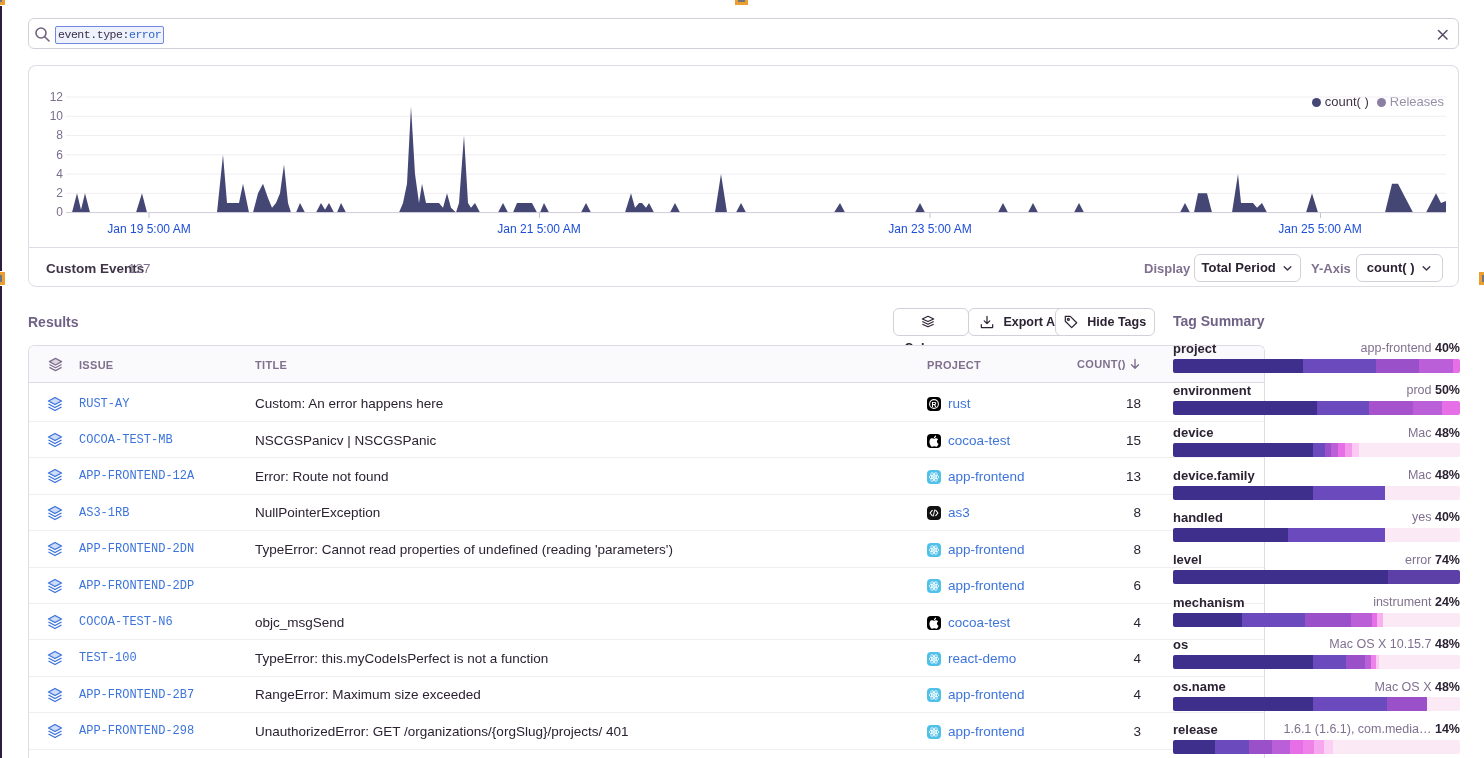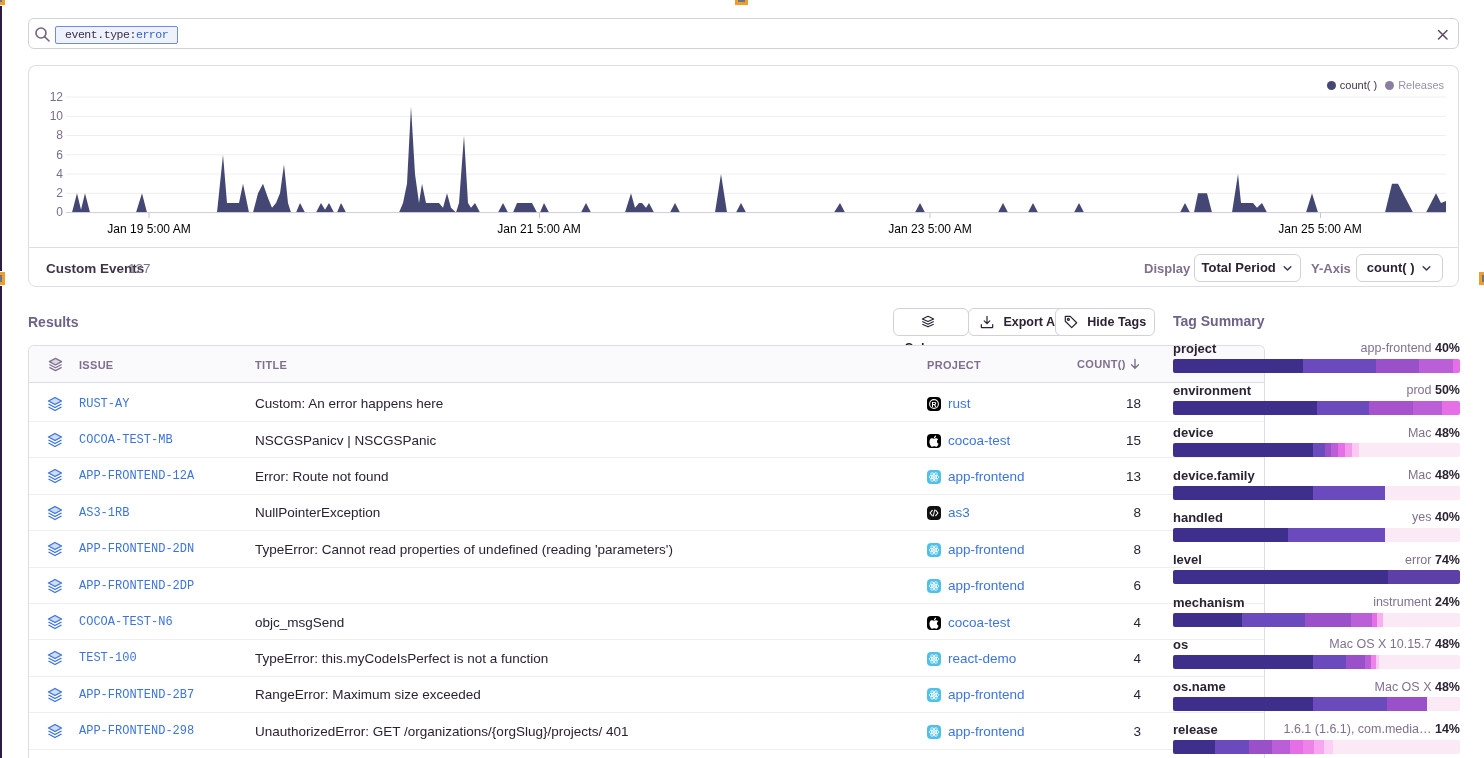--- a/index.html
+++ b/index.html
@@ -6,34 +6,34 @@
 html,body { width:1484px; height:758px; background:#fff; overflow:hidden;
   font-family:"Liberation Sans", sans-serif; position:relative; }
 .abs { position:absolute; }
 .leftstrip { left:0; top:0; width:2px; height:758px; background:#2E1D42; }
 
 
 .search { left:28px; top:18px; width:1431px; height:31px; border:1px solid #D4D0DA;
   border-radius:6px; background:#fff; }
 .search svg.mag { position:absolute; left:3px; top:4.5px; }
 .token { position:absolute; left:26px; top:7px; height:18px; background:#EEF2FC;
-  border:1px solid #7388DE; border-radius:2px; padding:0 9px;
+  border:1px solid #7388DE; border-radius:2px; padding:0 2px;
   font-family:"Liberation Mono", monospace; font-size:11.5px; letter-spacing:-0.45px;
   line-height:16px; color:#3A2E4A; }
 .token .blue { color:#3162C9; }
 .search .close { position:absolute; right:6px; top:7px; }
 
 
 .panel { left:28px; top:65px; width:1431px; height:182px; border:1px solid #E0DCE5;
   border-radius:8px 8px 0 0; border-bottom:none; background:#fff; overflow:visible; }
-.legend { position:absolute; right:14px; top:13px; font-size:11px; color:#3E3446; }
+.legend { position:absolute; right:14px; top:28px; font-size:13px; color:#3E3446; }
 .legend .dot { display:inline-block; width:9px; height:9px; border-radius:50%; vertical-align:-1px; margin-right:4px; }
 .legend .rel { color:#9890A8; margin-left:8px; }
 .ylab { position:absolute; width:34px; text-align:right; font-size:12px; color:#7A6E8F; }
-.xlab { position:absolute; top:156px; font-size:12px; color:#000000; width:120px; text-align:center; }
+.xlab { position:absolute; top:156px; font-size:12px; color:#1d4ed8; width:120px; text-align:center; }
 
 
 .chartfooter { left:28px; top:247px; width:1431px; height:40px; border:1px solid #E0DCE5;
   border-radius:0 0 8px 8px; background:#fff; }
 .tot-label { position:absolute; left:17px; top:13px; font-size:13.5px; font-weight:bold; color:#3E3446; }
 .tot-val { position:absolute; left:99px; top:13px; font-size:13.5px; color:#80708F; }
 .ctl-label { position:absolute; top:13px; font-size:13px; font-weight:bold; color:#80708F; }
 .btn { position:absolute; border:1px solid #D4D0DA; border-radius:6px; background:#fff;
   font-size:13px; font-weight:bold; color:#2B2233; text-align:center; }
 .btn svg { vertical-align:-2px; margin-left:3px; }

